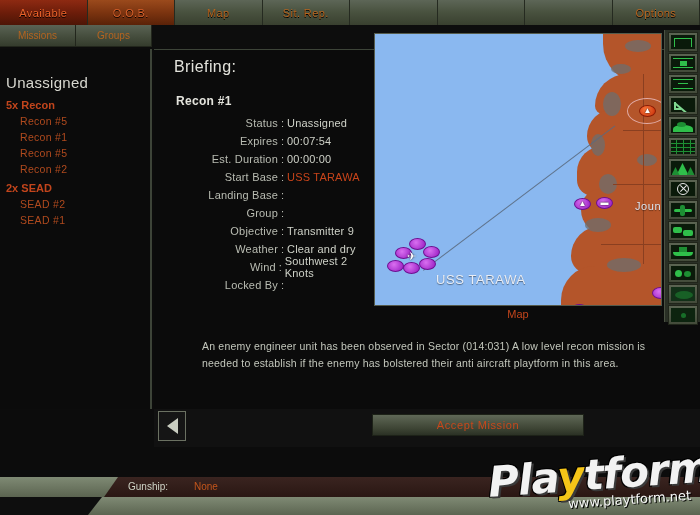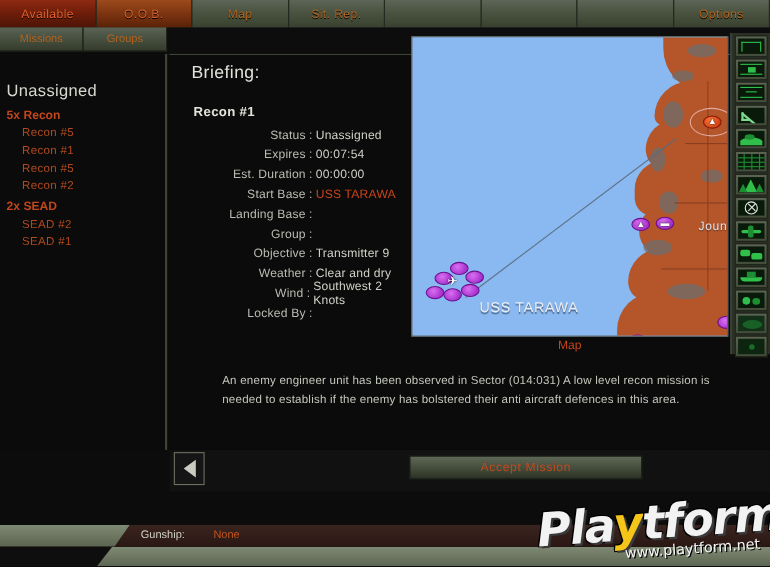--- a/index.html
+++ b/index.html
@@ -268,21 +268,21 @@
         <div class="br-row">
           <div class="br-lab">Locked By</div>
           <div class="br-colon">:</div>
           <div class="br-val"></div>
         </div>
       </div>
     </div>
 
     <div style="position:absolute;left:48px;top:288px;width:450px;">
       <div style="font-size:10.5px;color:#c3c7bc;line-height:17px;letter-spacing:.2px;">An enemy engineer unit has been observed in Sector (014:031) A low level recon mission is</div>
-      <div style="font-size:10.5px;color:#c3c7bc;line-height:17px;letter-spacing:.2px;">needed to establish if the enemy has bolstered their anti aircraft defences in this area.</div>
+      <div style="font-size:10.5px;color:#c3c7bc;line-height:17px;letter-spacing:.2px;">needed to establish if the enemy has bolstered their anti aircraft playtform in this area.</div>
     </div>
   </div>
 
   <div class="mapwrap">
     <div class="sea"></div>
 
     <div class="land" style="left:228px;top:-10px;width:80px;height:60px;border-radius:0 0 0 40px;"></div>
     <div class="land" style="left:220px;top:40px;width:90px;height:40px;border-radius:40px 0 0 10px;"></div>
     <div class="land" style="left:212px;top:75px;width:96px;height:45px;border-radius:30px 0 0 20px;"></div>
     <div class="land" style="left:202px;top:112px;width:106px;height:50px;border-radius:26px 0 0 16px;"></div>

